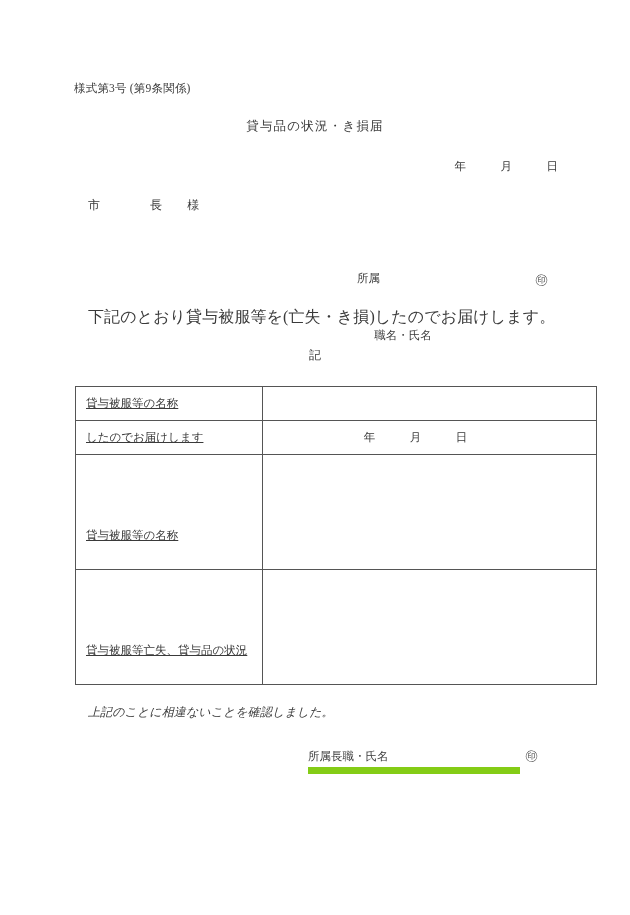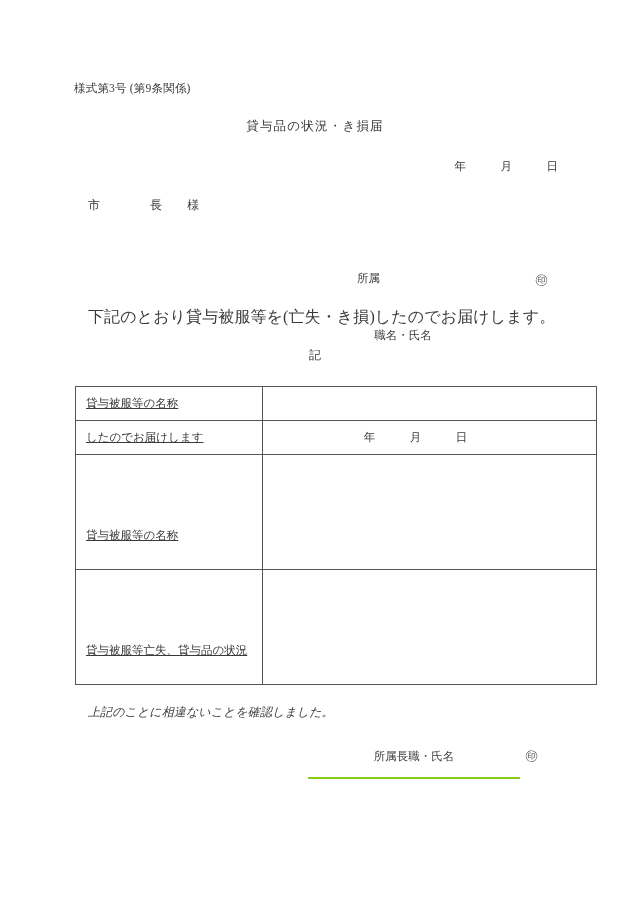--- a/index.html
+++ b/index.html
@@ -142,24 +142,23 @@
   .signature-row {
     position: absolute;
     left: 308px;
     top: 749px;
     width: 230px;
     font-size: 11.5px;
   }
   .signature-underline {
     display: inline-block;
     width: 212px;
-    border-bottom: 2px solid #84cc16;
-    padding-bottom: 13px;
+    border-bottom: 7px solid #84cc16;
+    padding-bottom: 3px;
     white-space: pre;
-    text-align: center;
   }
   .signature-row .seal-sign {
     position: absolute;
     right: 0;
     top: 0;
     font-size: 13px;
     line-height: 1;
   }
 </style>
 </head>

